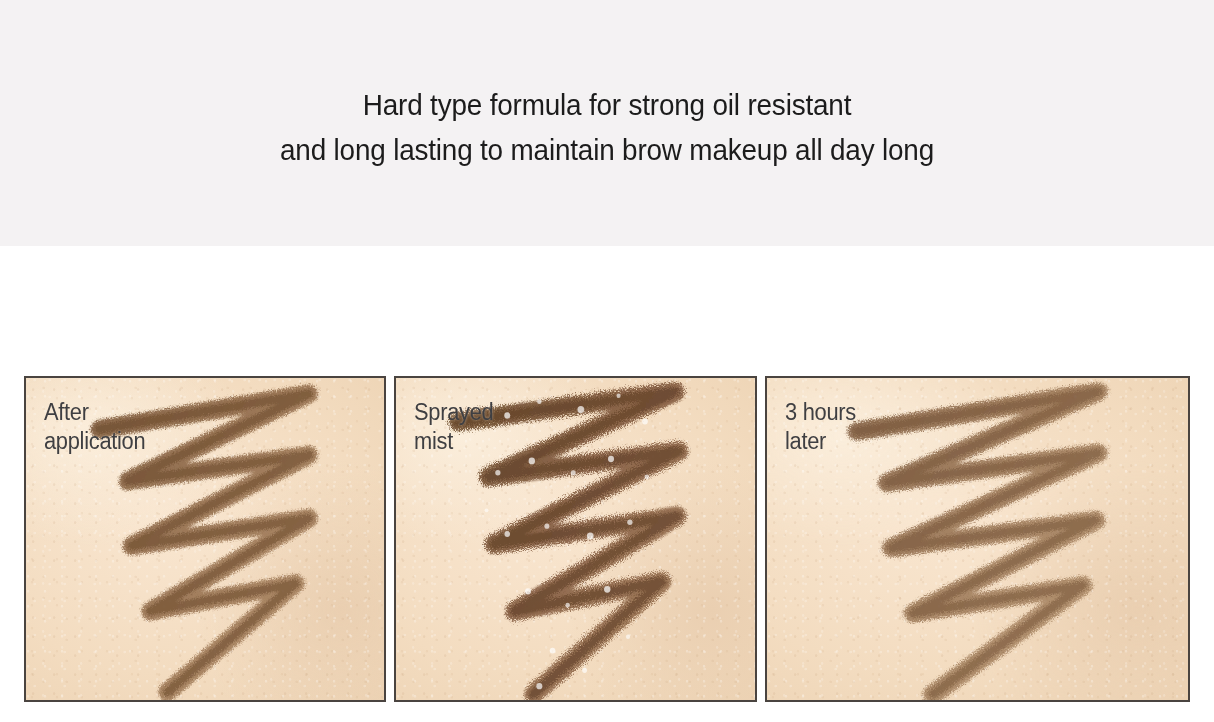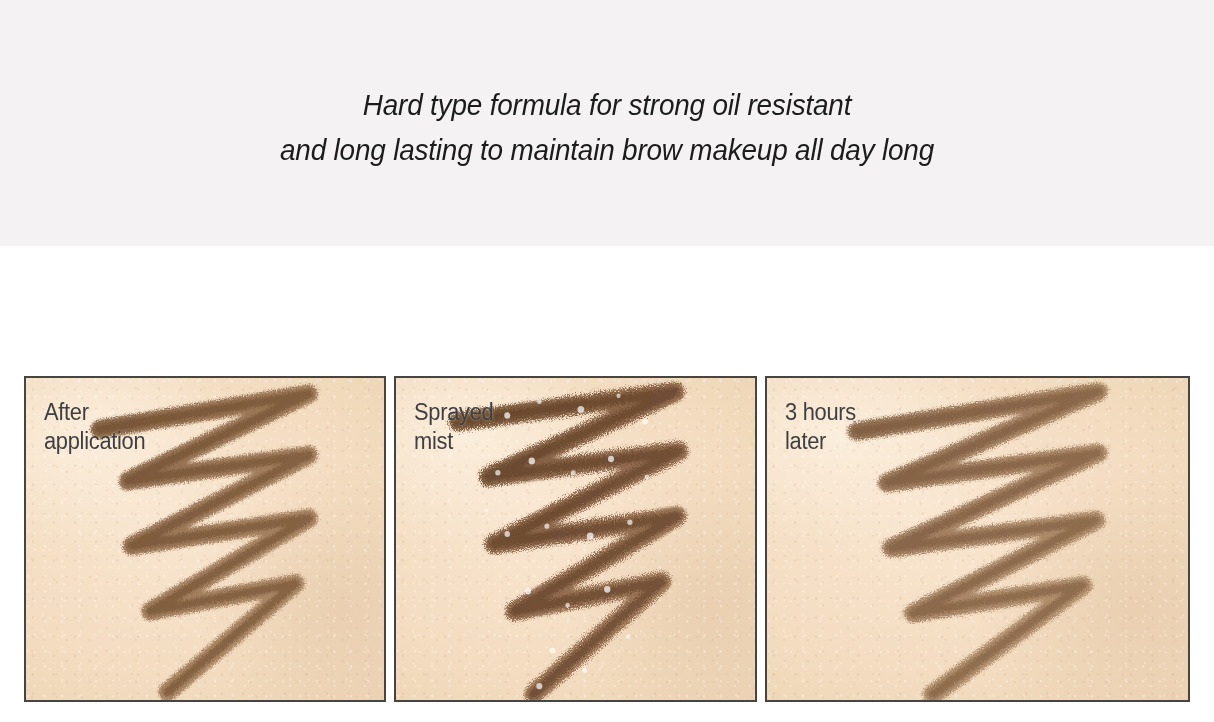--- a/index.html
+++ b/index.html
@@ -18,21 +18,20 @@
 
   
   .hero-band {
     position: absolute;
     left: 0;
     top: 0;
     width: 1214px;
     height: 246px;
     background: #f4f2f3;
     box-sizing: border-box;
-    font-style: italic;
   }
   .hero-copy {
     position: absolute;
     left: 0;
     top: 82px;
     width: 1214px;
     text-align: center;
     color: #1c1c1c;
     font-size: 30px;
     line-height: 45px;

